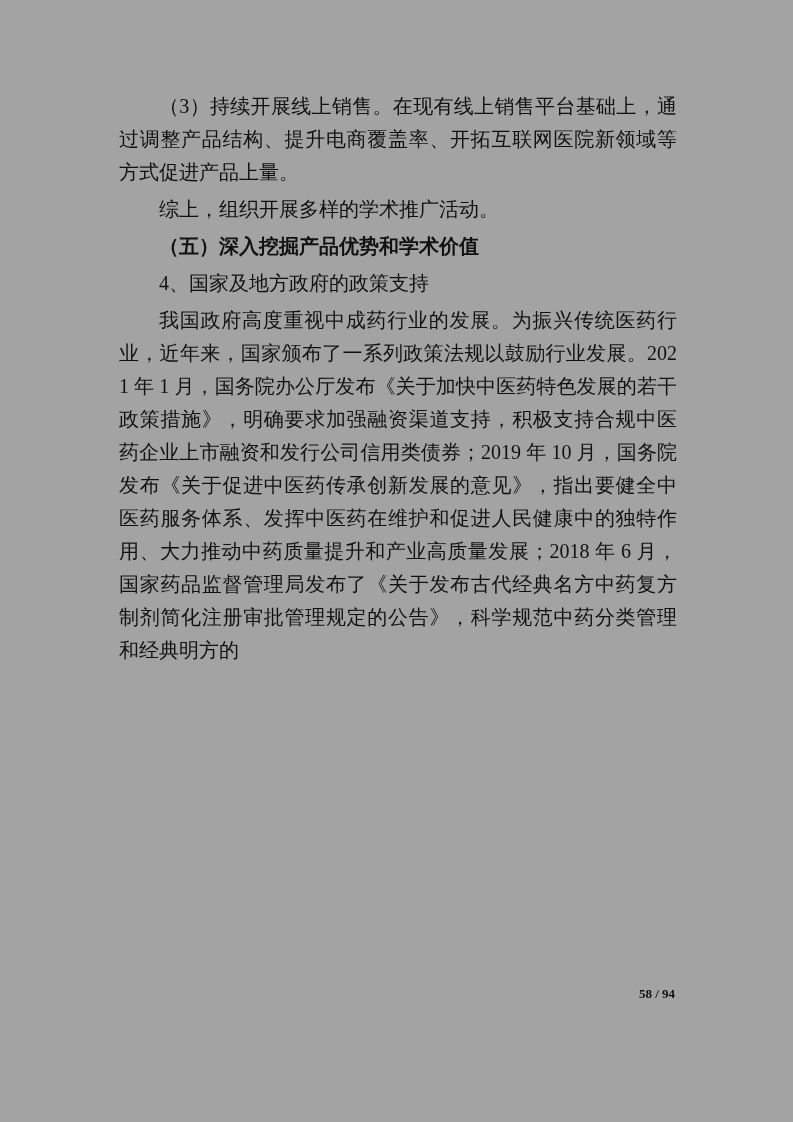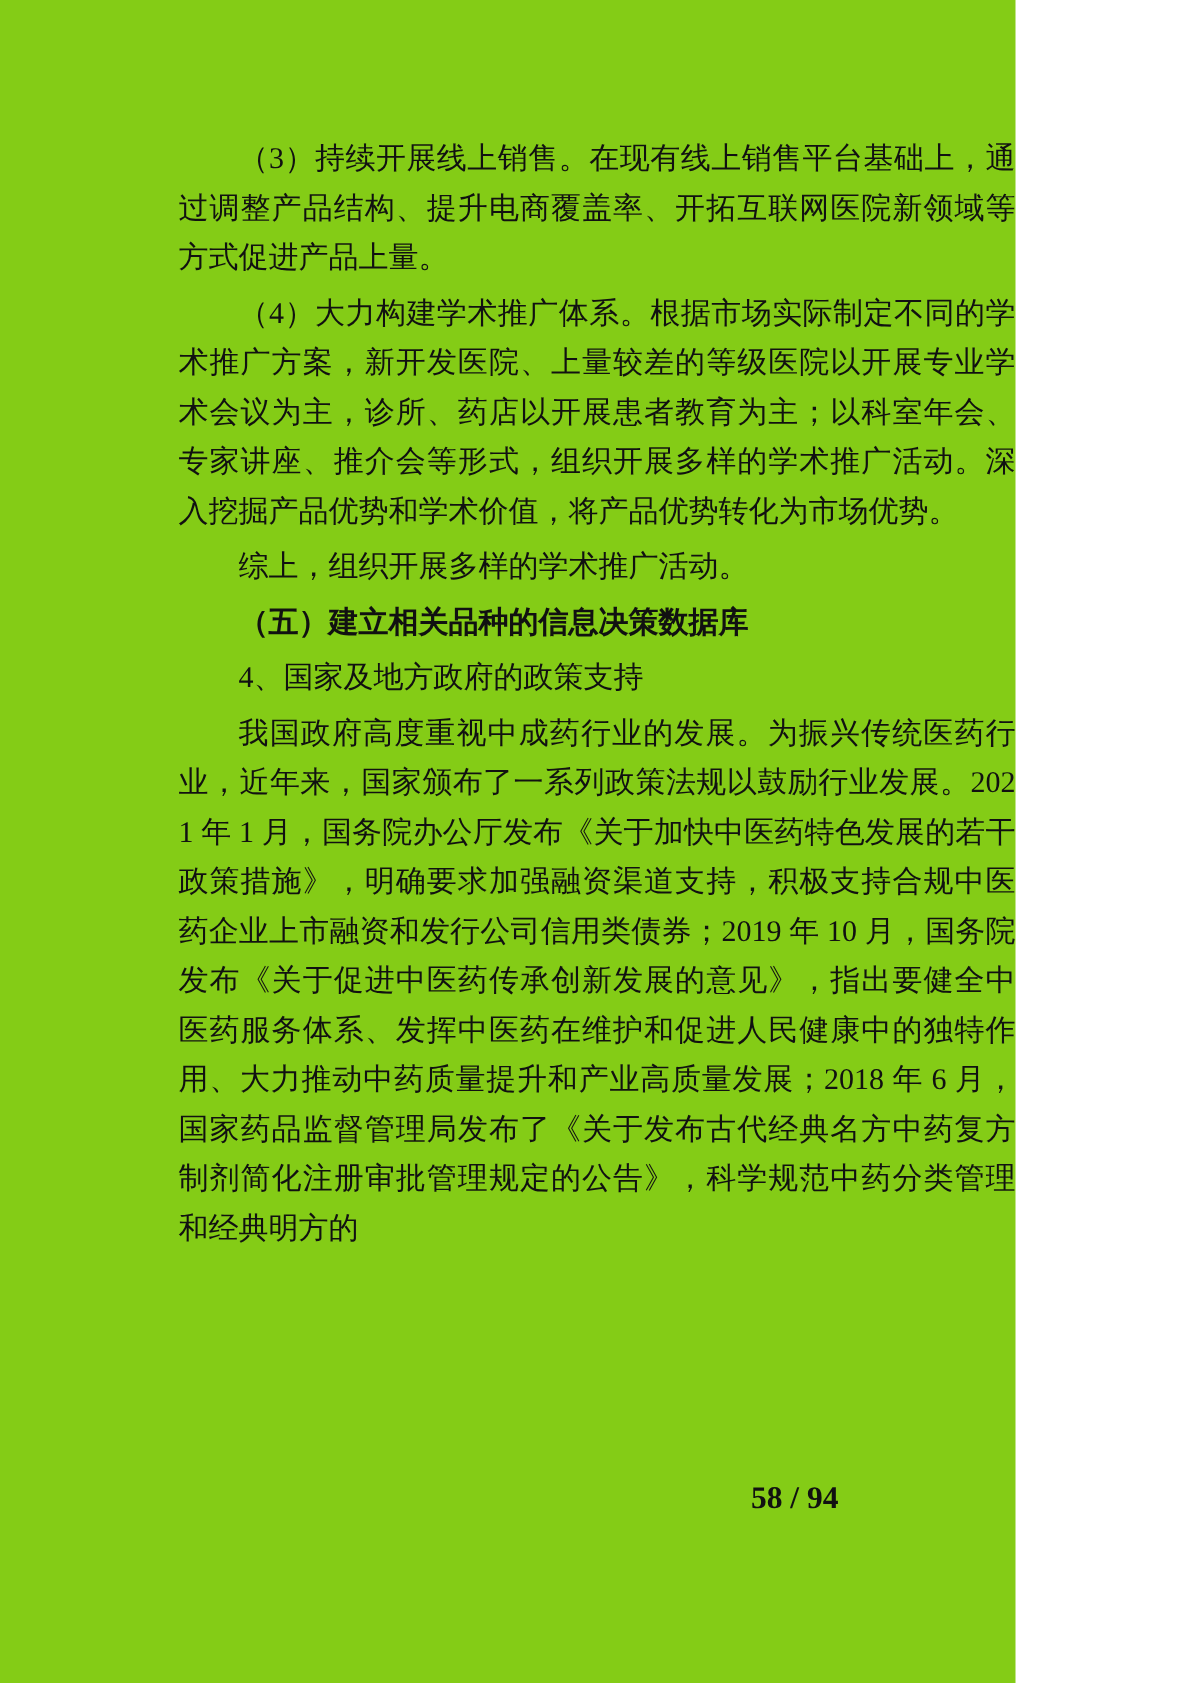--- a/index.html
+++ b/index.html
@@ -2,27 +2,26 @@
 <html><head>
 <meta charset="utf-8">
 <style>
   html, body {
     margin: 0;
     padding: 0;
     background: #ffffff;
   }
   .page {
     position: relative;
-    width: 655px;
+    width: 793px;
     height: 1122px;
-    background: #84cc16;
+    background: #a3a3a3;
     color: #111111;
     font-family: "Liberation Serif", "DejaVu Serif", serif;
     overflow: hidden;
-    padding-left: 22px;
   }
   .content {
     position: absolute;
     left: 119px;
     top: 90px;
     width: 558px;
   }
   p.para {
     margin: 0 0 4px 0;
     font-size: 20px;
@@ -32,32 +31,31 @@
     text-indent: 2em;
     word-break: break-all;
   }
   p.heading {
     font-weight: bold;
   }
   .footer {
     position: absolute;
     top: 986px;
     right: 118px;
-    font-size: 21px;
+    font-size: 13px;
     font-weight: bold;
     font-family: "Liberation Serif", "DejaVu Serif", serif;
     color: #111111;
   }
 </style>
 </head>
 <body>
 
 <div class="page">
   <div class="content">
     <p class="para">（3）持续开展线上销售。在现有线上销售平台基础上，通过调整产品结构、提升电商覆盖率、开拓互联网医院新领域等方式促进产品上量。</p>
-    <p class="para">（4）大力构建学术推广体系。根据市场实际制定不同的学术推广方案，新开发医院、上量较差的等级医院以开展专业学术会议为主，诊所、药店以开展患者教育为主；以科室年会、专家讲座、推介会等形式，组织开展多样的学术推广活动。深入挖掘产品优势和学术价值，将产品优势转化为市场优势。</p>
     <p class="para">综上，组织开展多样的学术推广活动。</p>
-    <p class="para heading">（五）建立相关品种的信息决策数据库</p>
+    <p class="para heading">（五）深入挖掘产品优势和学术价值</p>
     <p class="para">4、国家及地方政府的政策支持</p>
     <p class="para">我国政府高度重视中成药行业的发展。为振兴传统医药行业，近年来，国家颁布了一系列政策法规以鼓励行业发展。2021 年 1 月，国务院办公厅发布《关于加快中医药特色发展的若干政策措施》，明确要求加强融资渠道支持，积极支持合规中医药企业上市融资和发行公司信用类债券；2019 年 10 月，国务院发布《关于促进中医药传承创新发展的意见》，指出要健全中医药服务体系、发挥中医药在维护和促进人民健康中的独特作用、大力推动中药质量提升和产业高质量发展；2018 年 6 月，国家药品监督管理局发布了《关于发布古代经典名方中药复方制剂简化注册审批管理规定的公告》，科学规范中药分类管理和经典明方的</p>
   </div>
   <div class="footer">58 / 94</div>
 </div>
 
 </body></html>

